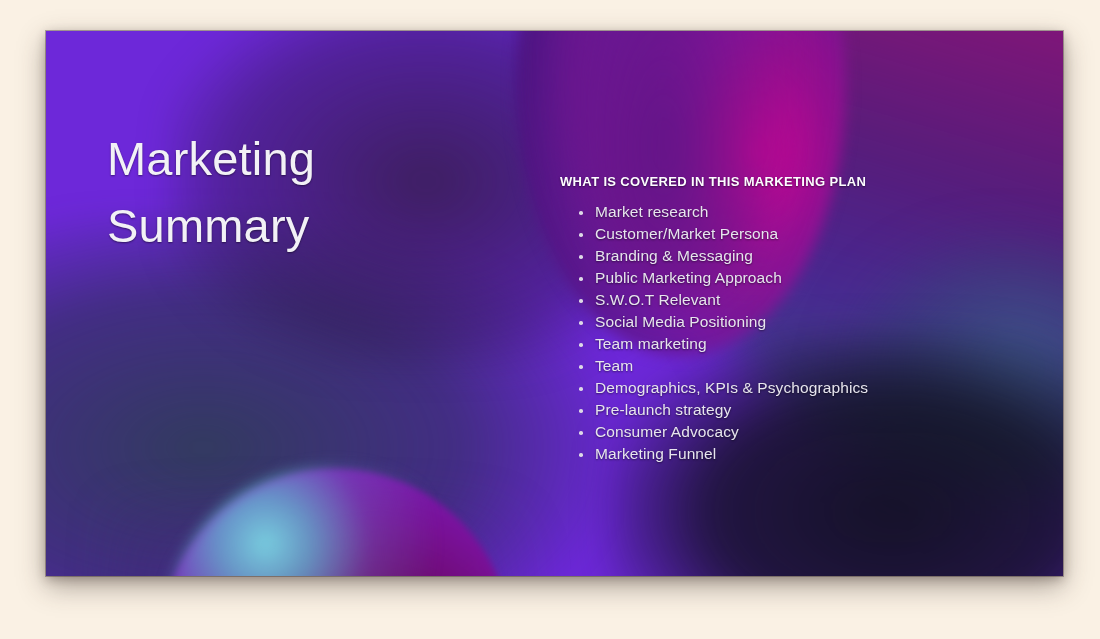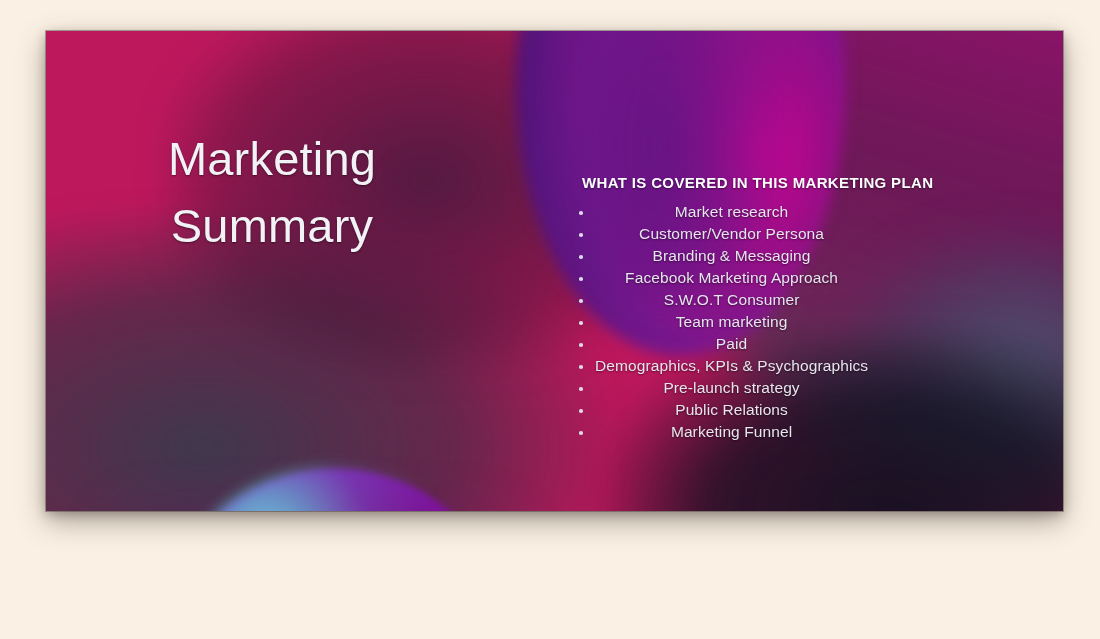--- a/index.html
+++ b/index.html
@@ -12,28 +12,27 @@
     background: #faf1e4;
     font-family: "Liberation Sans", sans-serif;
     overflow: hidden;
   }
 
   #slide-canvas {
     position: absolute;
     left: 46px;
     top: 31px;
     width: 1017px;
-    height: 480px;
-    background: #be185d;
+    height: 545px;
+    background: #6d28d9;
     overflow: hidden;
     box-shadow:
       0 10px 26px rgba(60, 45, 40, 0.42),
       0 3px 10px rgba(60, 45, 40, 0.30),
       0 0 0 1px rgba(120, 105, 110, 0.55);
-    text-align: center;
   }
 
   
   .blob {
     position: absolute;
     pointer-events: none;
   }
 
   
   #bg-left-wash {
@@ -187,23 +186,23 @@
     line-height: 1.42;
     font-weight: 300;
     color: #f2f1f6;
     letter-spacing: 0.2px;
     white-space: pre-line;
     text-shadow: 0 1px 2px rgba(0, 0, 0, 0.45);
   }
 
   #agenda-heading {
     position: absolute;
-    left: 536px;
+    left: 514px;
     top: 143px;
-    font-size: 15px;
+    font-size: 13px;
     font-weight: 700;
     color: #fdfdff;
     letter-spacing: 0.35px;
     text-shadow: 0 1px 2px rgba(0, 0, 0, 0.5);
   }
 
   #agenda-list {
     position: absolute;
     left: 527px;
     top: 170px;
@@ -252,26 +251,27 @@
 
   <div id="slide-content">
 
     <h1 id="slide-title">Marketing
 Summary</h1>
 
     <div id="agenda-heading">WHAT IS COVERED IN THIS MARKETING PLAN</div>
 
     <ul id="agenda-list">
         <li>Market research</li>
-        <li>Customer/Vendor Persona</li>
+        <li>Customer/Market Persona</li>
         <li>Branding &amp; Messaging</li>
-        <li>Facebook Marketing Approach</li>
-        <li>S.W.O.T Consumer</li>
+        <li>Public Marketing Approach</li>
+        <li>S.W.O.T Relevant</li>
+        <li>Social Media Positioning</li>
         <li>Team marketing</li>
-        <li>Paid</li>
+        <li>Team</li>
         <li>Demographics, KPIs &amp; Psychographics</li>
         <li>Pre-launch strategy</li>
-        <li>Public Relations</li>
+        <li>Consumer Advocacy</li>
         <li>Marketing Funnel</li>
       </ul>
 
   </div>
 </div>
 
 </body></html>

